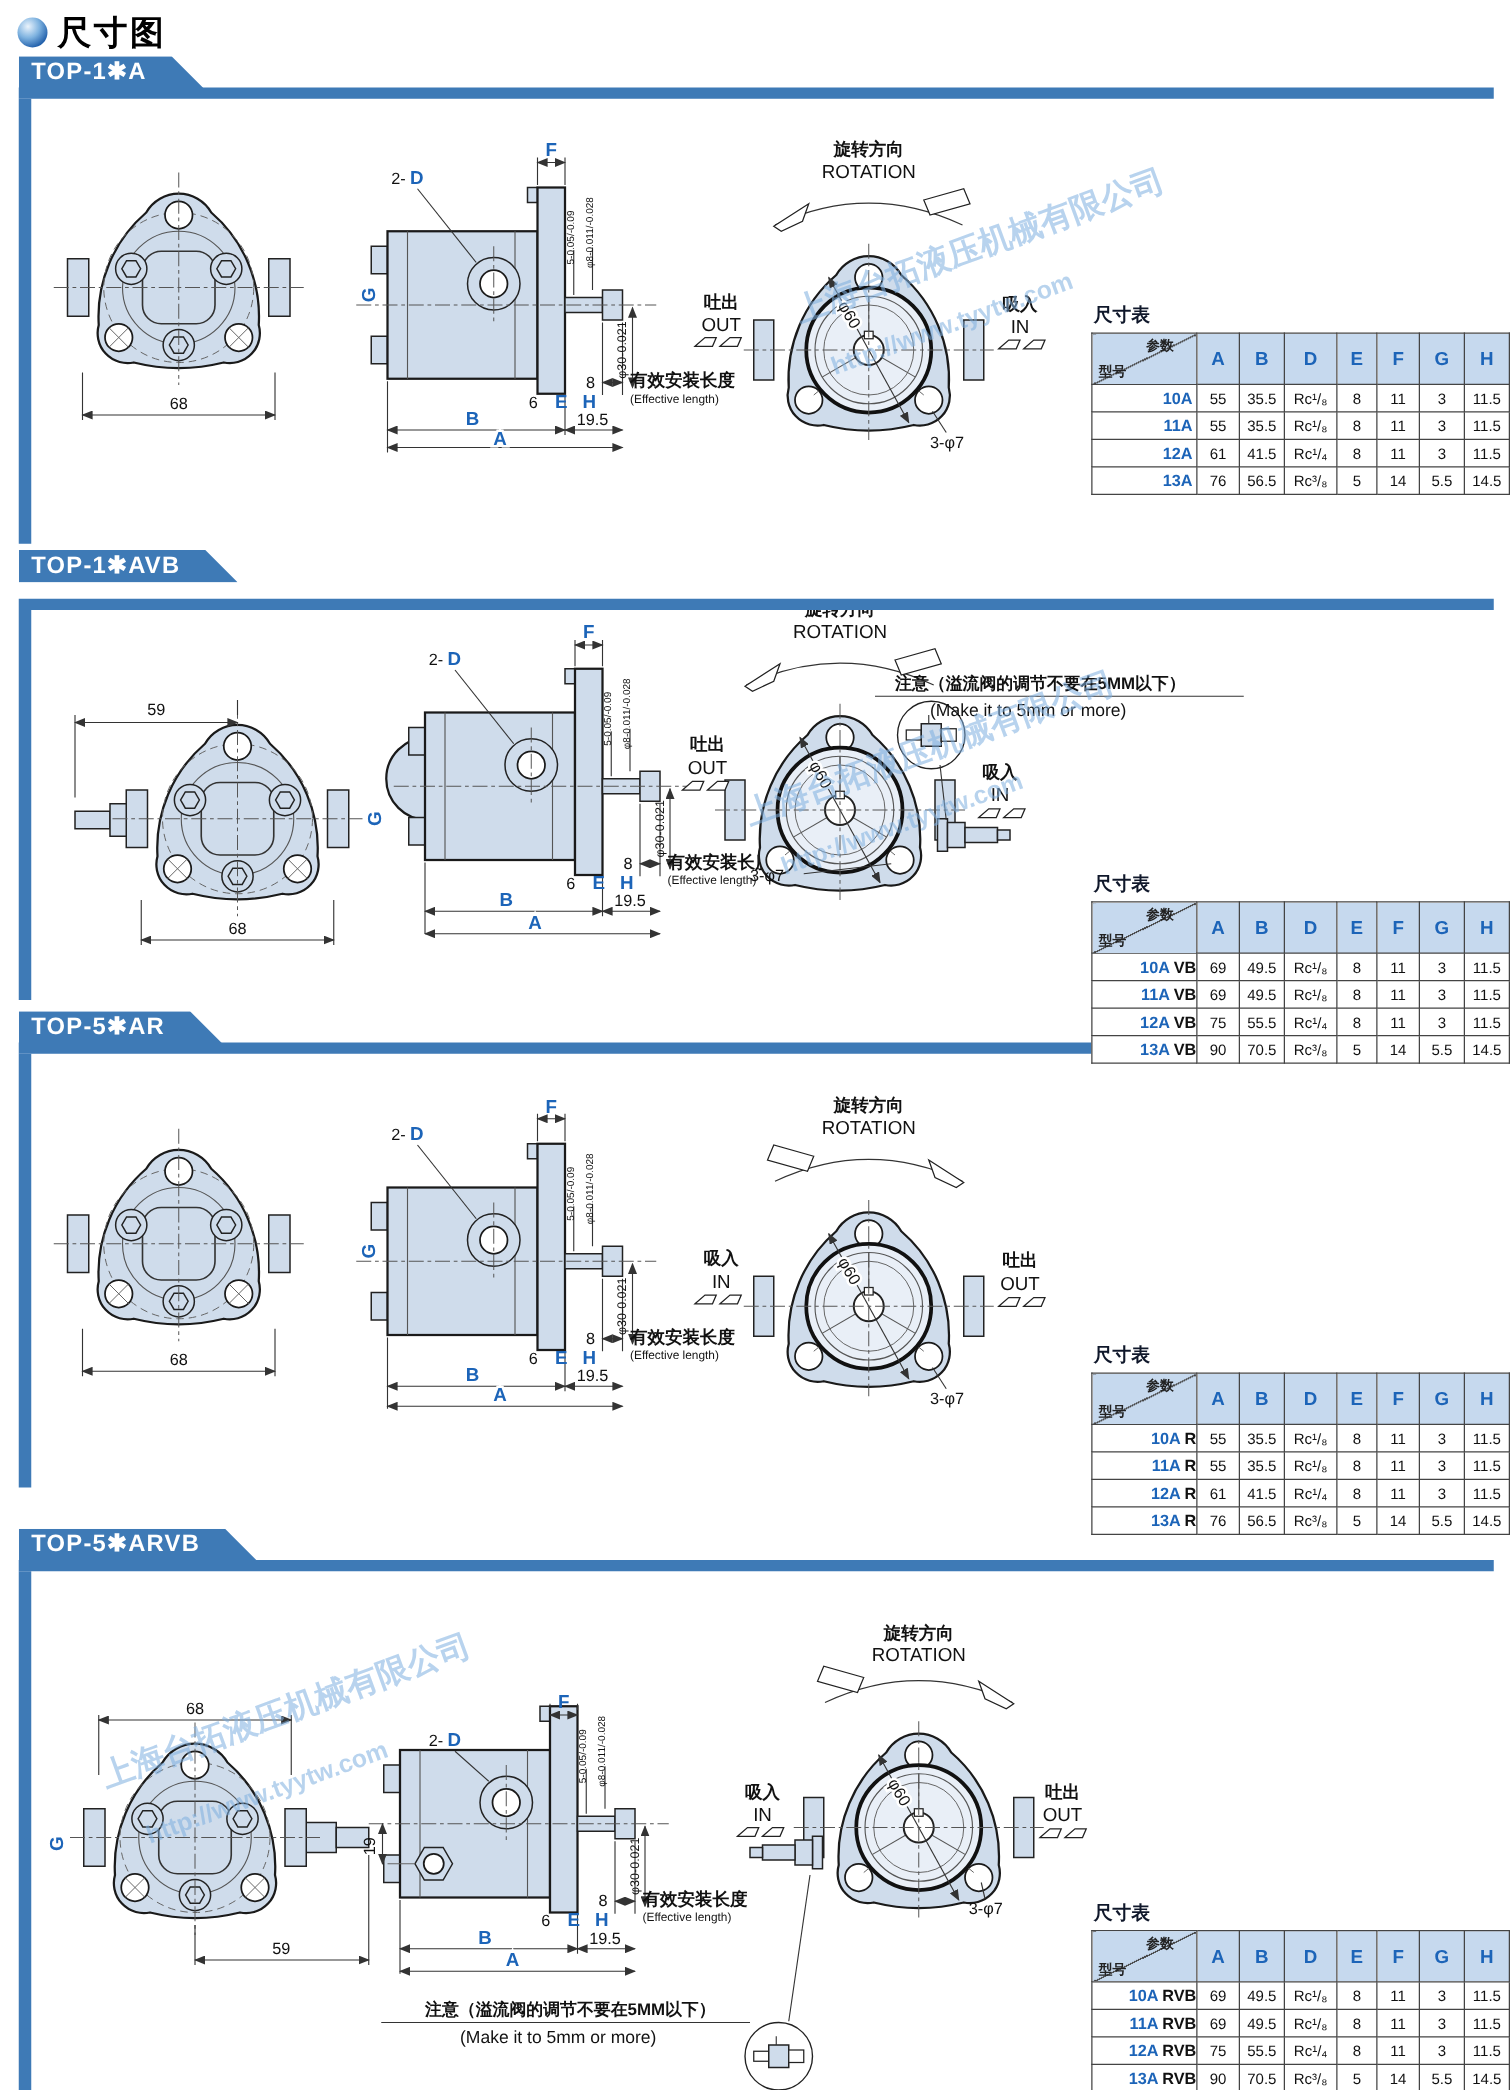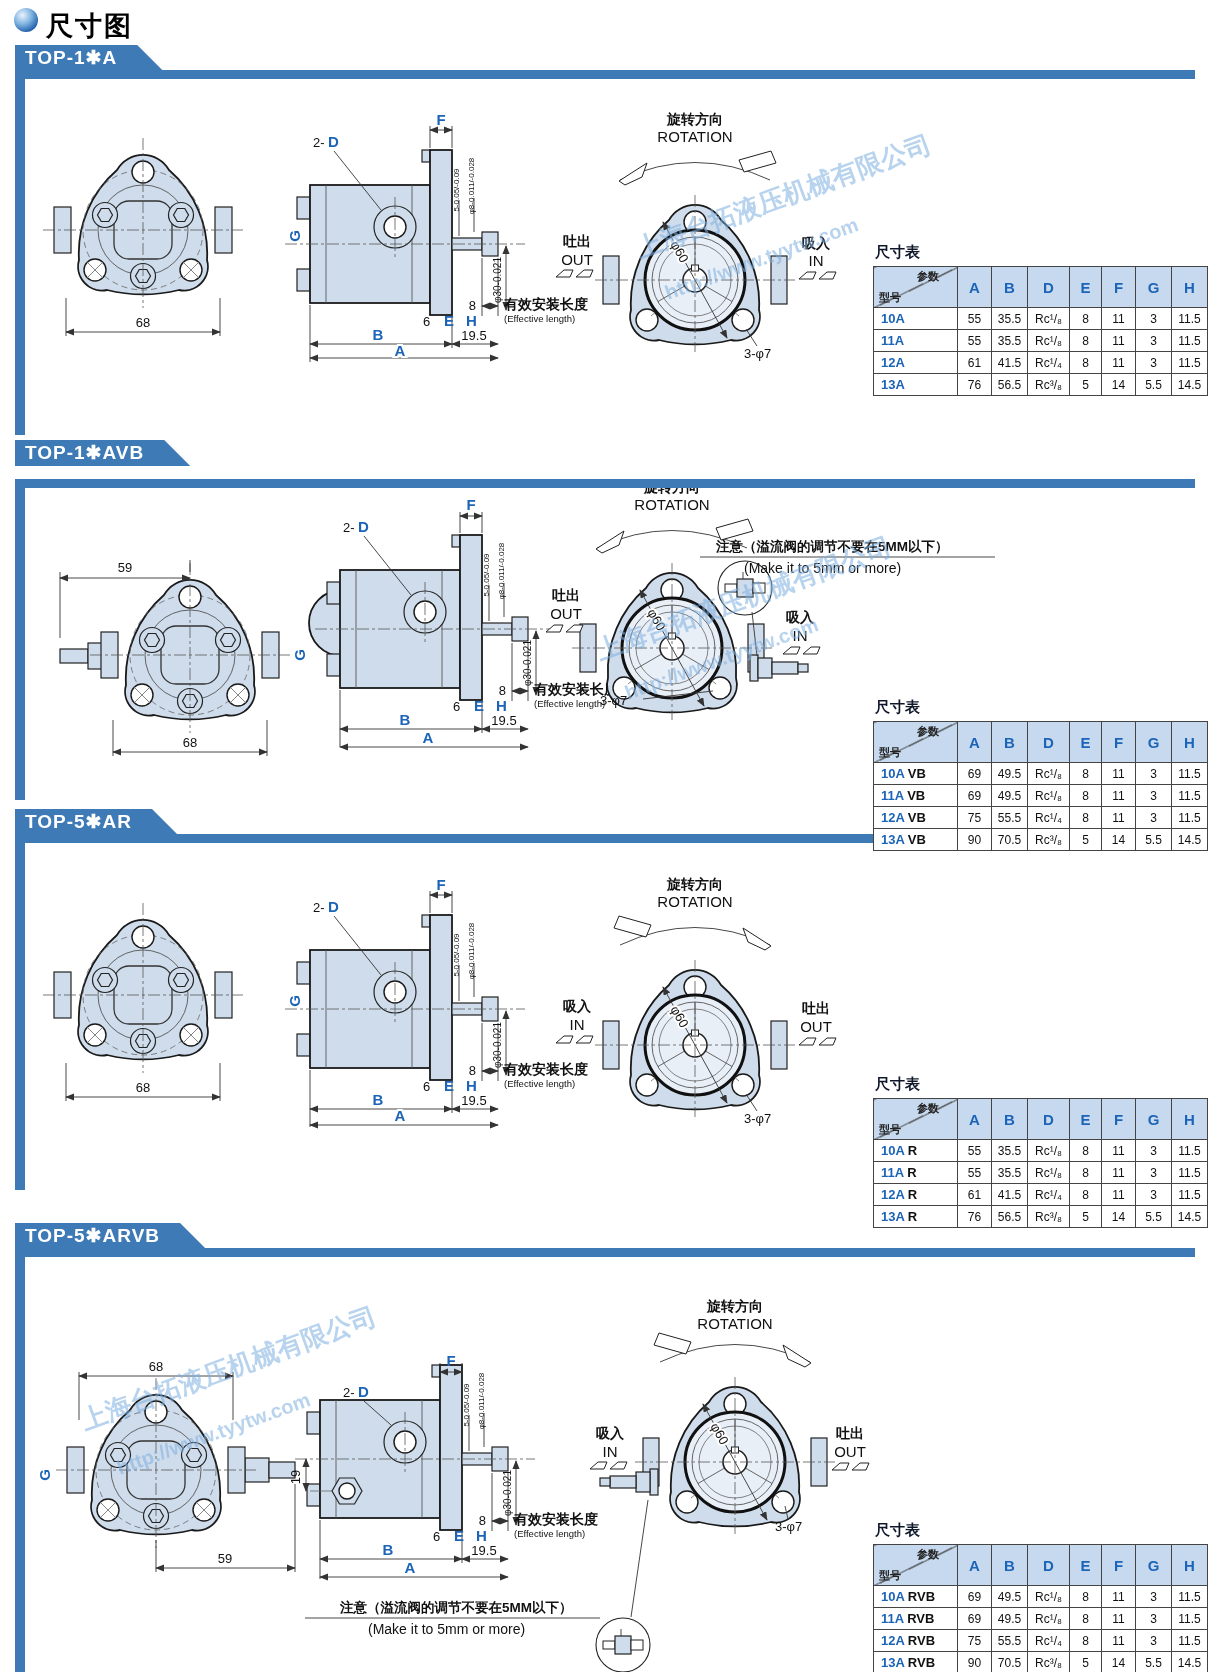--- a/index.html
+++ b/index.html
@@ -1,19 +1,19 @@
 <!DOCTYPE html>
 <html><head>
 <meta charset="utf-8">
 <style>
   html,body{margin:0;padding:0;background:#fff;}
   #page{position:relative;width:1209px;height:1672px;background:#fff;overflow:hidden;
         font-family:"Liberation Sans",sans-serif;}
   
-  #page-title-row{position:absolute;left:14px;top:8px;display:flex;gap:8px;}
+  #page-title-row{position:absolute;left:14px;top:8px;display:flex;align-items:center;gap:8px;}
   #title-icon{width:24px;height:24px;border-radius:50%;
      background:radial-gradient(circle at 35% 30%, #eaf3fc, #7fb3e0 40%, #1c5ba8 78%, #134a8c);}
   #title-text{font-size:27px;font-weight:bold;color:#000;letter-spacing:2px;}
   
   .sec-bar{position:absolute;left:15px;width:1180px;height:9px;background:#3e7ab6;}
   .sec-tab{position:absolute;left:15px;height:26px;background:#3e7ab6;color:#fff;
      font:bold 19px/26px "Liberation Sans",sans-serif;padding:0 46px 0 10px;letter-spacing:1px;
      clip-path:polygon(0 0, calc(100% - 26px) 0, 100% 100%, 0 100%);}
   .sec-strip{position:absolute;left:15px;width:10px;background:#3e7ab6;}
   .draw{position:absolute;left:0;}
@@ -48,21 +48,21 @@
   .tbl-title{font:600 15px "Liberation Sans",sans-serif;color:#0f172a;margin:0 0 4px 2px;}
   table.dim{border-collapse:collapse;background:#fff;table-layout:fixed;}
   .dim th,.dim td{border:1px solid #444;overflow:hidden;}
   .dim th{background:#c6d9ee;height:38px;}
   .dim th.corner{position:relative;
      background:linear-gradient(to bottom right,#c6d9ee 49.2%,#444 49.2%,#444 50.8%,#c6d9ee 50.8%);}
   .c-p{position:absolute;top:2px;right:18px;font:bold 11px "Liberation Sans",sans-serif;color:#222;}
   .c-m{position:absolute;bottom:2px;left:5px;font:bold 11px "Liberation Sans",sans-serif;color:#222;}
   .dim th.colh{font:600 15px "Liberation Sans",sans-serif;color:#1c64b8;}
   .dim td{height:21px;padding:0;}
-  .dim td.model{font:600 13px "Liberation Sans",sans-serif;color:#1c64b8;text-align:left;padding-left:7px;margin-top:20px;}
+  .dim td.model{font:600 13px "Liberation Sans",sans-serif;color:#1c64b8;text-align:right;padding-left:7px;margin-top:20px;}
   .dim td.model .suf{color:#111;margin-left:3px;}
   .dim td.val{font:12px "Liberation Sans",sans-serif;color:#111;text-align:center;}
 </style>
 </head>
 <body>
 
 <div id="page">
 
   <svg style="position:absolute;width:0;height:0" aria-hidden="true">
     <defs>

